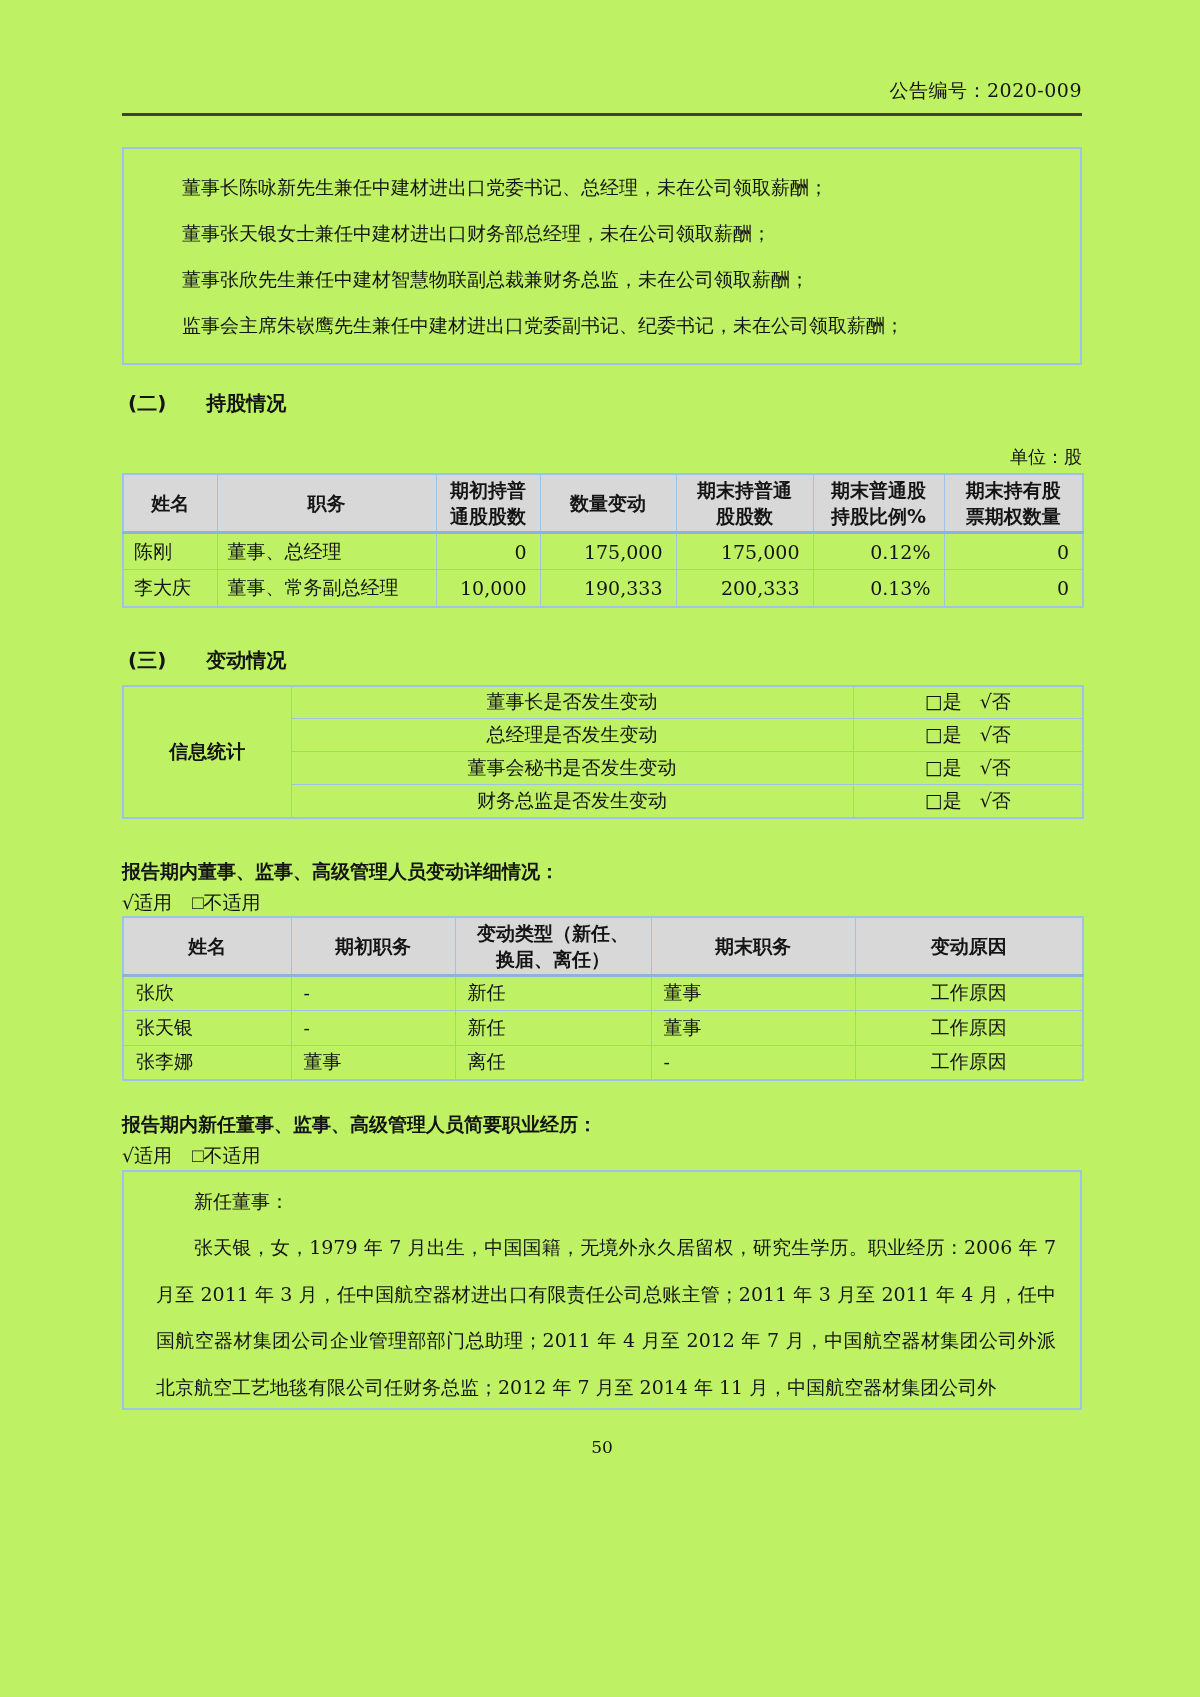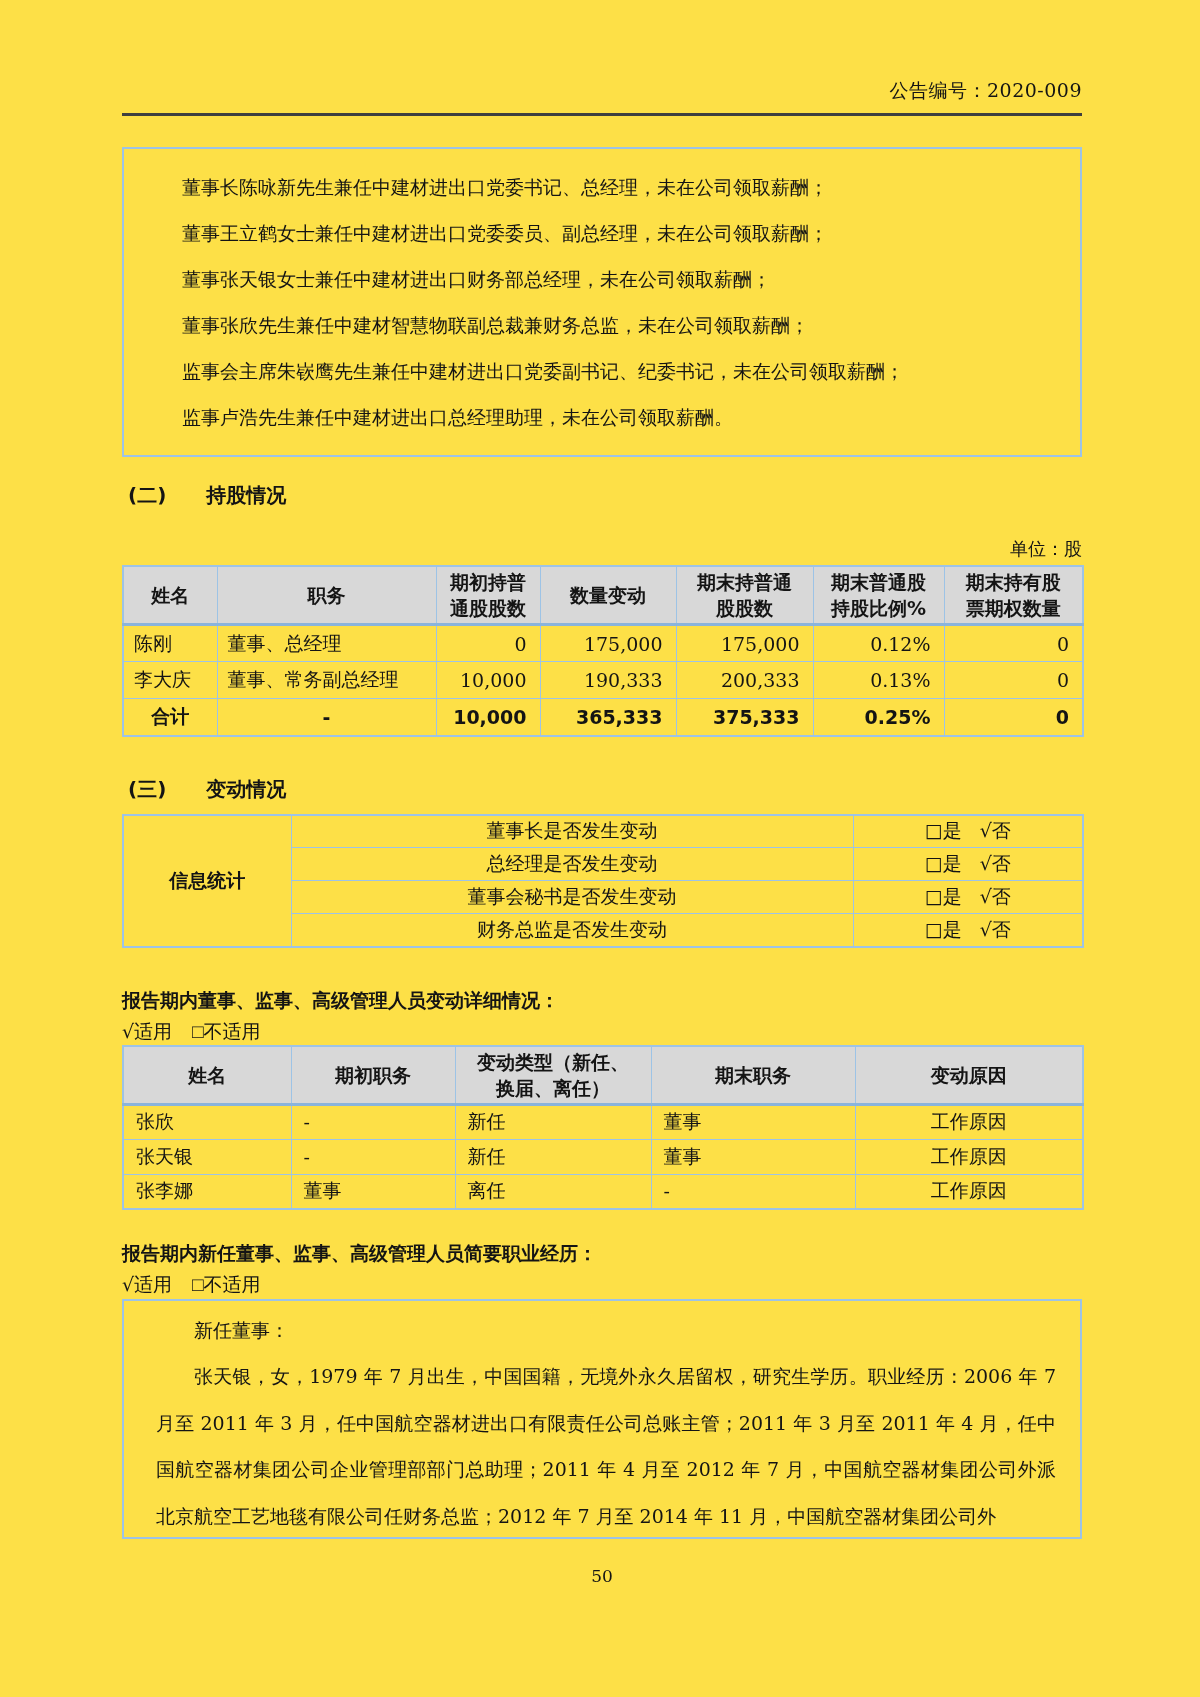--- a/index.html
+++ b/index.html
@@ -3,21 +3,21 @@
 <meta charset="utf-8">
 <style>
   * { box-sizing: border-box; margin: 0; padding: 0; }
   html, body { background: #ffffff; }
   body { font-family: "DejaVu Serif", "Liberation Serif", serif; color: #141414; }
 
   .page {
     position: relative;
     width: 1200px;
     height: 1697px;
-    background: #fde047;
+    background: #bef264;
     overflow: hidden;
   }
   .content { width: 960px; margin-left: 122px; }
 
   .doc-number {
     padding-top: 78px;
     text-align: right;
     font-size: 19px;
     line-height: 24px;
     letter-spacing: 0.5px;
@@ -148,25 +148,23 @@
 <body>
 
 <div class="page">
   <div class="content">
 
     <div class="doc-number">公告编号：2020-009</div>
     <div class="header-rule"></div>
 
     <div class="blue-box">
       <p>董事长陈咏新先生兼任中建材进出口党委书记、总经理，未在公司领取薪酬；</p>
-      <p>董事王立鹤女士兼任中建材进出口党委委员、副总经理，未在公司领取薪酬；</p>
       <p>董事张天银女士兼任中建材进出口财务部总经理，未在公司领取薪酬；</p>
       <p>董事张欣先生兼任中建材智慧物联副总裁兼财务总监，未在公司领取薪酬；</p>
       <p>监事会主席朱嵚鹰先生兼任中建材进出口党委副书记、纪委书记，未在公司领取薪酬；</p>
-      <p>监事卢浩先生兼任中建材进出口总经理助理，未在公司领取薪酬。</p>
     </div>
 
     <div class="section-heading">
       <span class="sec-no">(二)</span>
       <span>持股情况</span>
     </div>
 
     <div class="unit-label">单位：股</div>
 
     <table class="holdings-table">
@@ -206,29 +204,20 @@
         </tr>
         <tr>
           <td class="t-left">李大庆</td>
           <td class="t-left">董事、常务副总经理</td>
           <td class="t-right">10,000</td>
           <td class="t-right">190,333</td>
           <td class="t-right">200,333</td>
           <td class="t-right">0.13%</td>
           <td class="t-right">0</td>
         </tr>
-        <tr class="total">
-          <td class="t-center">合计</td>
-          <td class="t-center">-</td>
-          <td class="t-right">10,000</td>
-          <td class="t-right">365,333</td>
-          <td class="t-right">375,333</td>
-          <td class="t-right">0.25%</td>
-          <td class="t-right">0</td>
-        </tr>
       </tbody>
     </table>
 
     <div class="section-heading second">
       <span class="sec-no">(三)</span>
       <span>变动情况</span>
     </div>
 
     <table class="stats-table">
       <colgroup>

